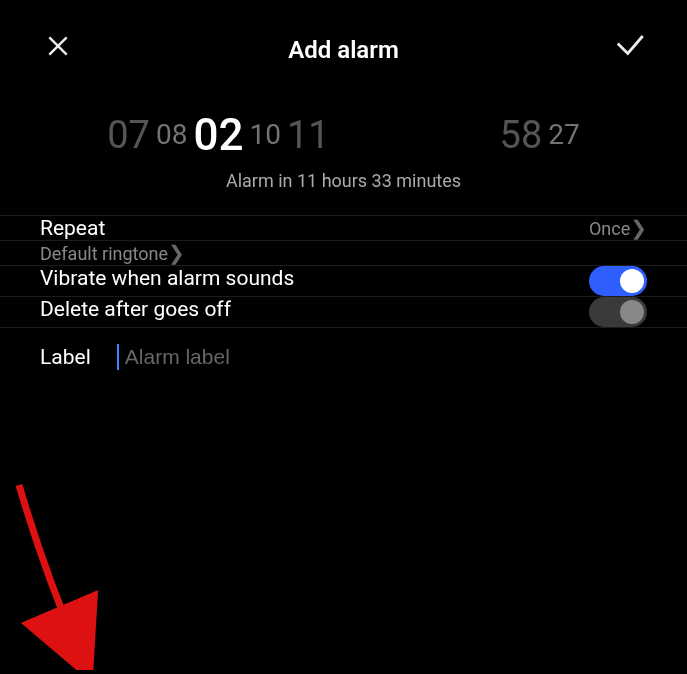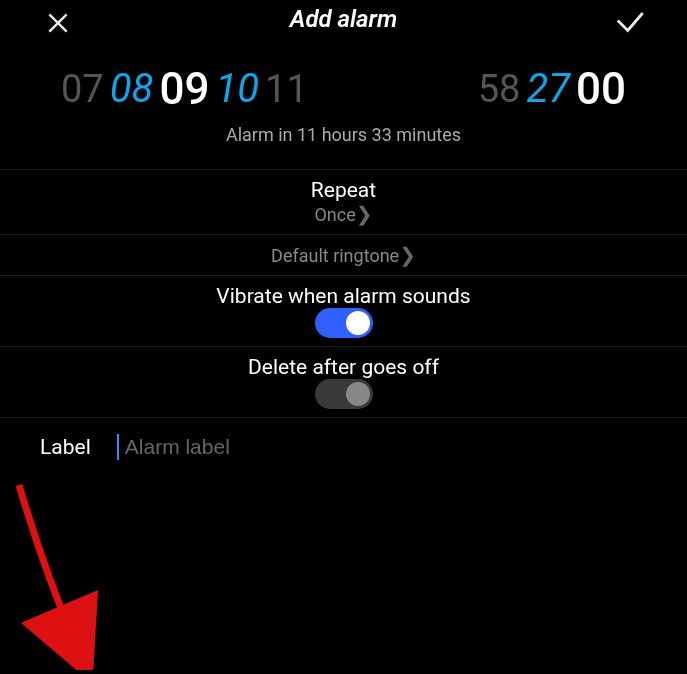--- a/index.html
+++ b/index.html
@@ -7,24 +7,23 @@
     width: 687px;
     height: 674px;
     background: #000;
     color: #fff;
     font-family: -apple-system, "Segoe UI", Roboto, Arial, sans-serif;
     overflow: hidden;
     position: relative;
   }
   .header {
     display: flex;
-    align-items: flex-start;
+    align-items: flex-end;
     justify-content: space-between;
-    padding: 5px 40px;
-    font-style: italic;
+    padding: 28px 40px;
   }
   .header-title {
     font-size: 24px;
     font-weight: 600;
   }
   .icon-btn {
     width: 36px;
     height: 36px;
     display: flex;
     align-items: center;
@@ -44,41 +43,40 @@
     flex-direction: row;
     align-items: center;
     gap: 6px;
   }
   .wheel div {
     font-size: 38px;
     line-height: 46px;
     color: #555;
     font-variant-numeric: tabular-nums;
   }
-  .wheel .near { color: #0ea5e9; font-size: 40px; font-style: italic; }
+  .wheel .near { color: #737373; font-size: 28px; }
   .wheel .sel { color: #fff; font-size: 44px; font-weight: 500; }
 
   .countdown {
     text-align: center;
     color: #aaa;
     font-size: 18px;
     margin-top: 12px;
   }
 
   .list {
     margin-top: 24px;
   }
   .row {
     display: flex;
-    align-items: center;
+    align-items: flex-start;
     justify-content: space-between;
-    padding: 8px 40px;
+    padding: 0 40px;
     border-top: 1px solid #1c1c1c;
     font-size: 21px;
-    flex-direction: column;
   }
   .row-label { color: #fff; }
   .row-right {
     display: flex;
     align-items: center;
     color: #888;
     font-size: 18px;
   }
   .chevron {
     color: #666;
@@ -148,28 +146,27 @@
     <svg viewBox="0 0 24 24" width="30" height="30">
         <path d="M3 10 L11 18 L23 4"></path>
       </svg>
   </div>
 </div>
 
 <div class="picker">
   <div class="wheel">
     <div>07</div>
     <div class="near">08</div>
-    <div class="sel">09</div>
+    <div class="sel">02</div>
     <div class="near">10</div>
     <div>11</div>
   </div>
   <div class="wheel">
     <div>58</div>
     <div class="near">27</div>
-    <div class="sel">00</div>
   </div>
 </div>
 
 <div class="countdown">Alarm in 11 hours 33 minutes</div>
 
 <div class="list">
 
   <div class="row">
     <div class="row-label">Repeat</div>
     <div class="row-right">

